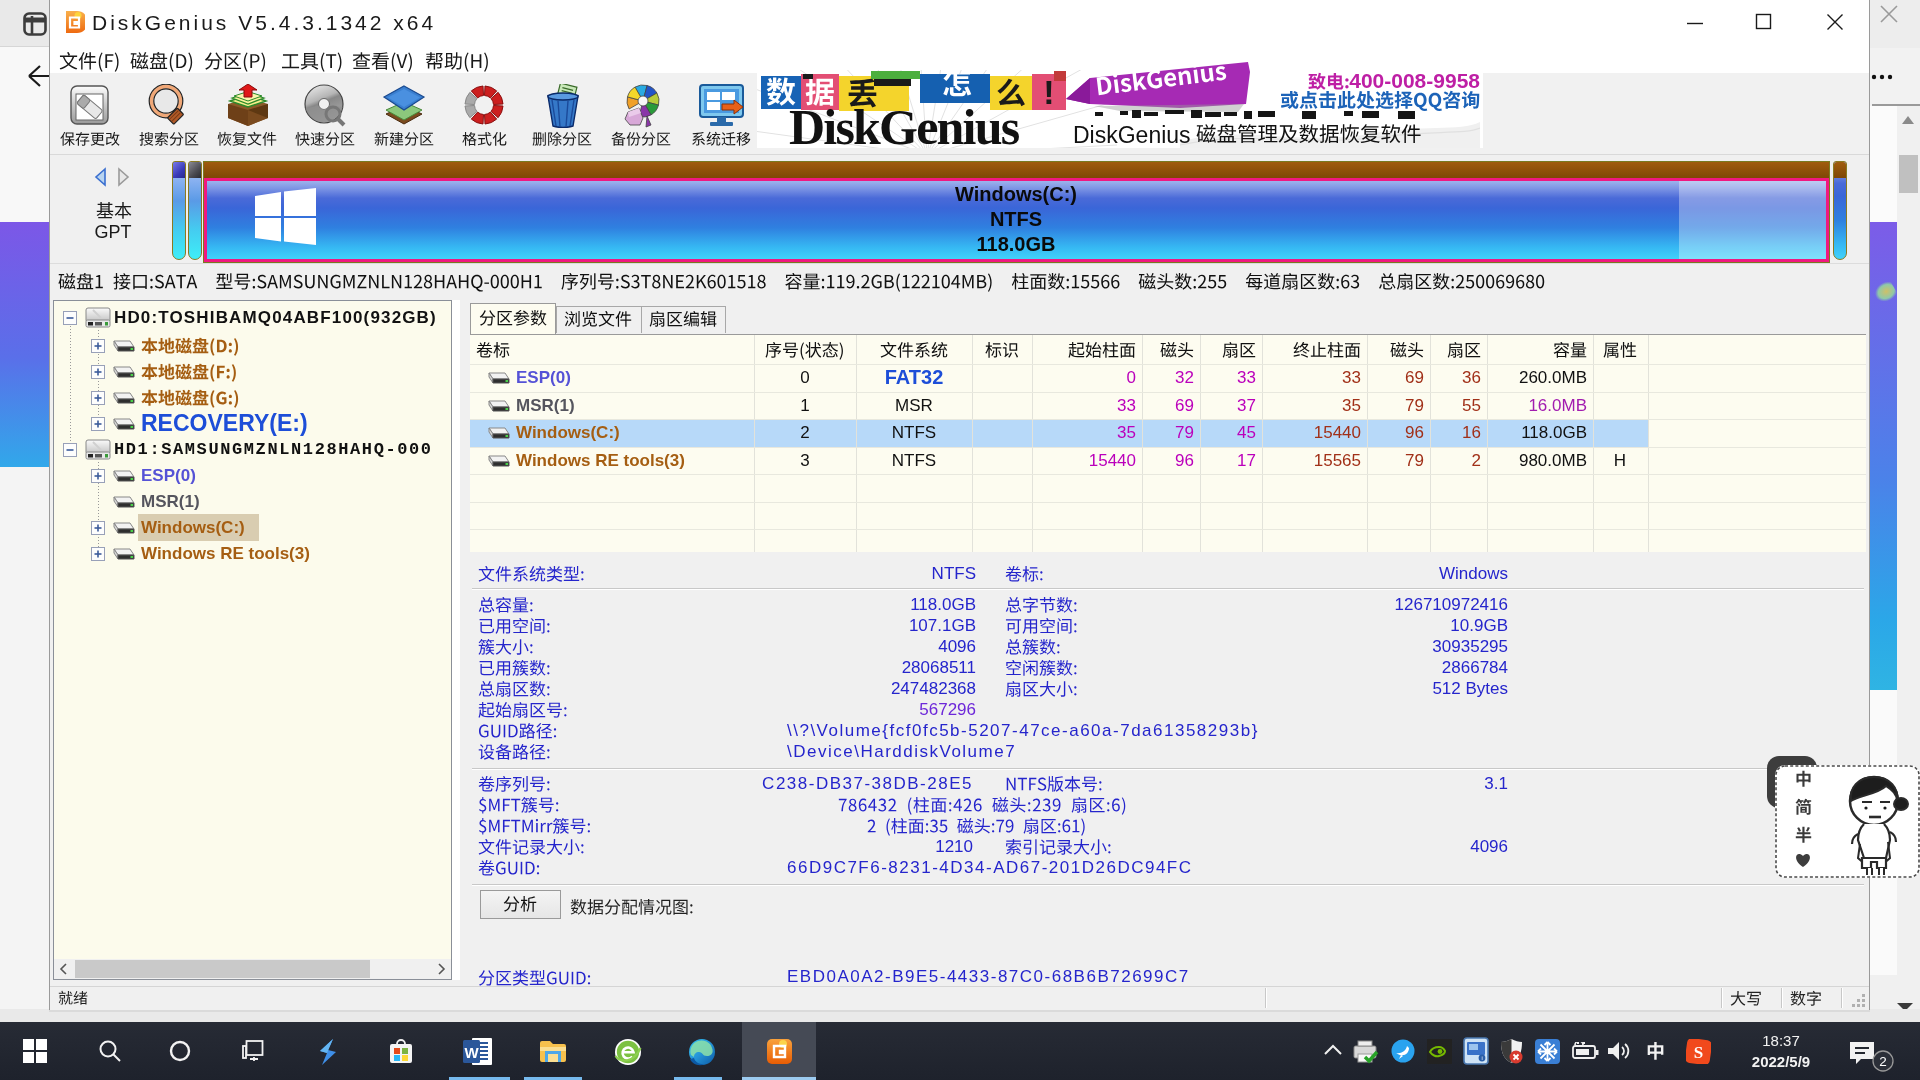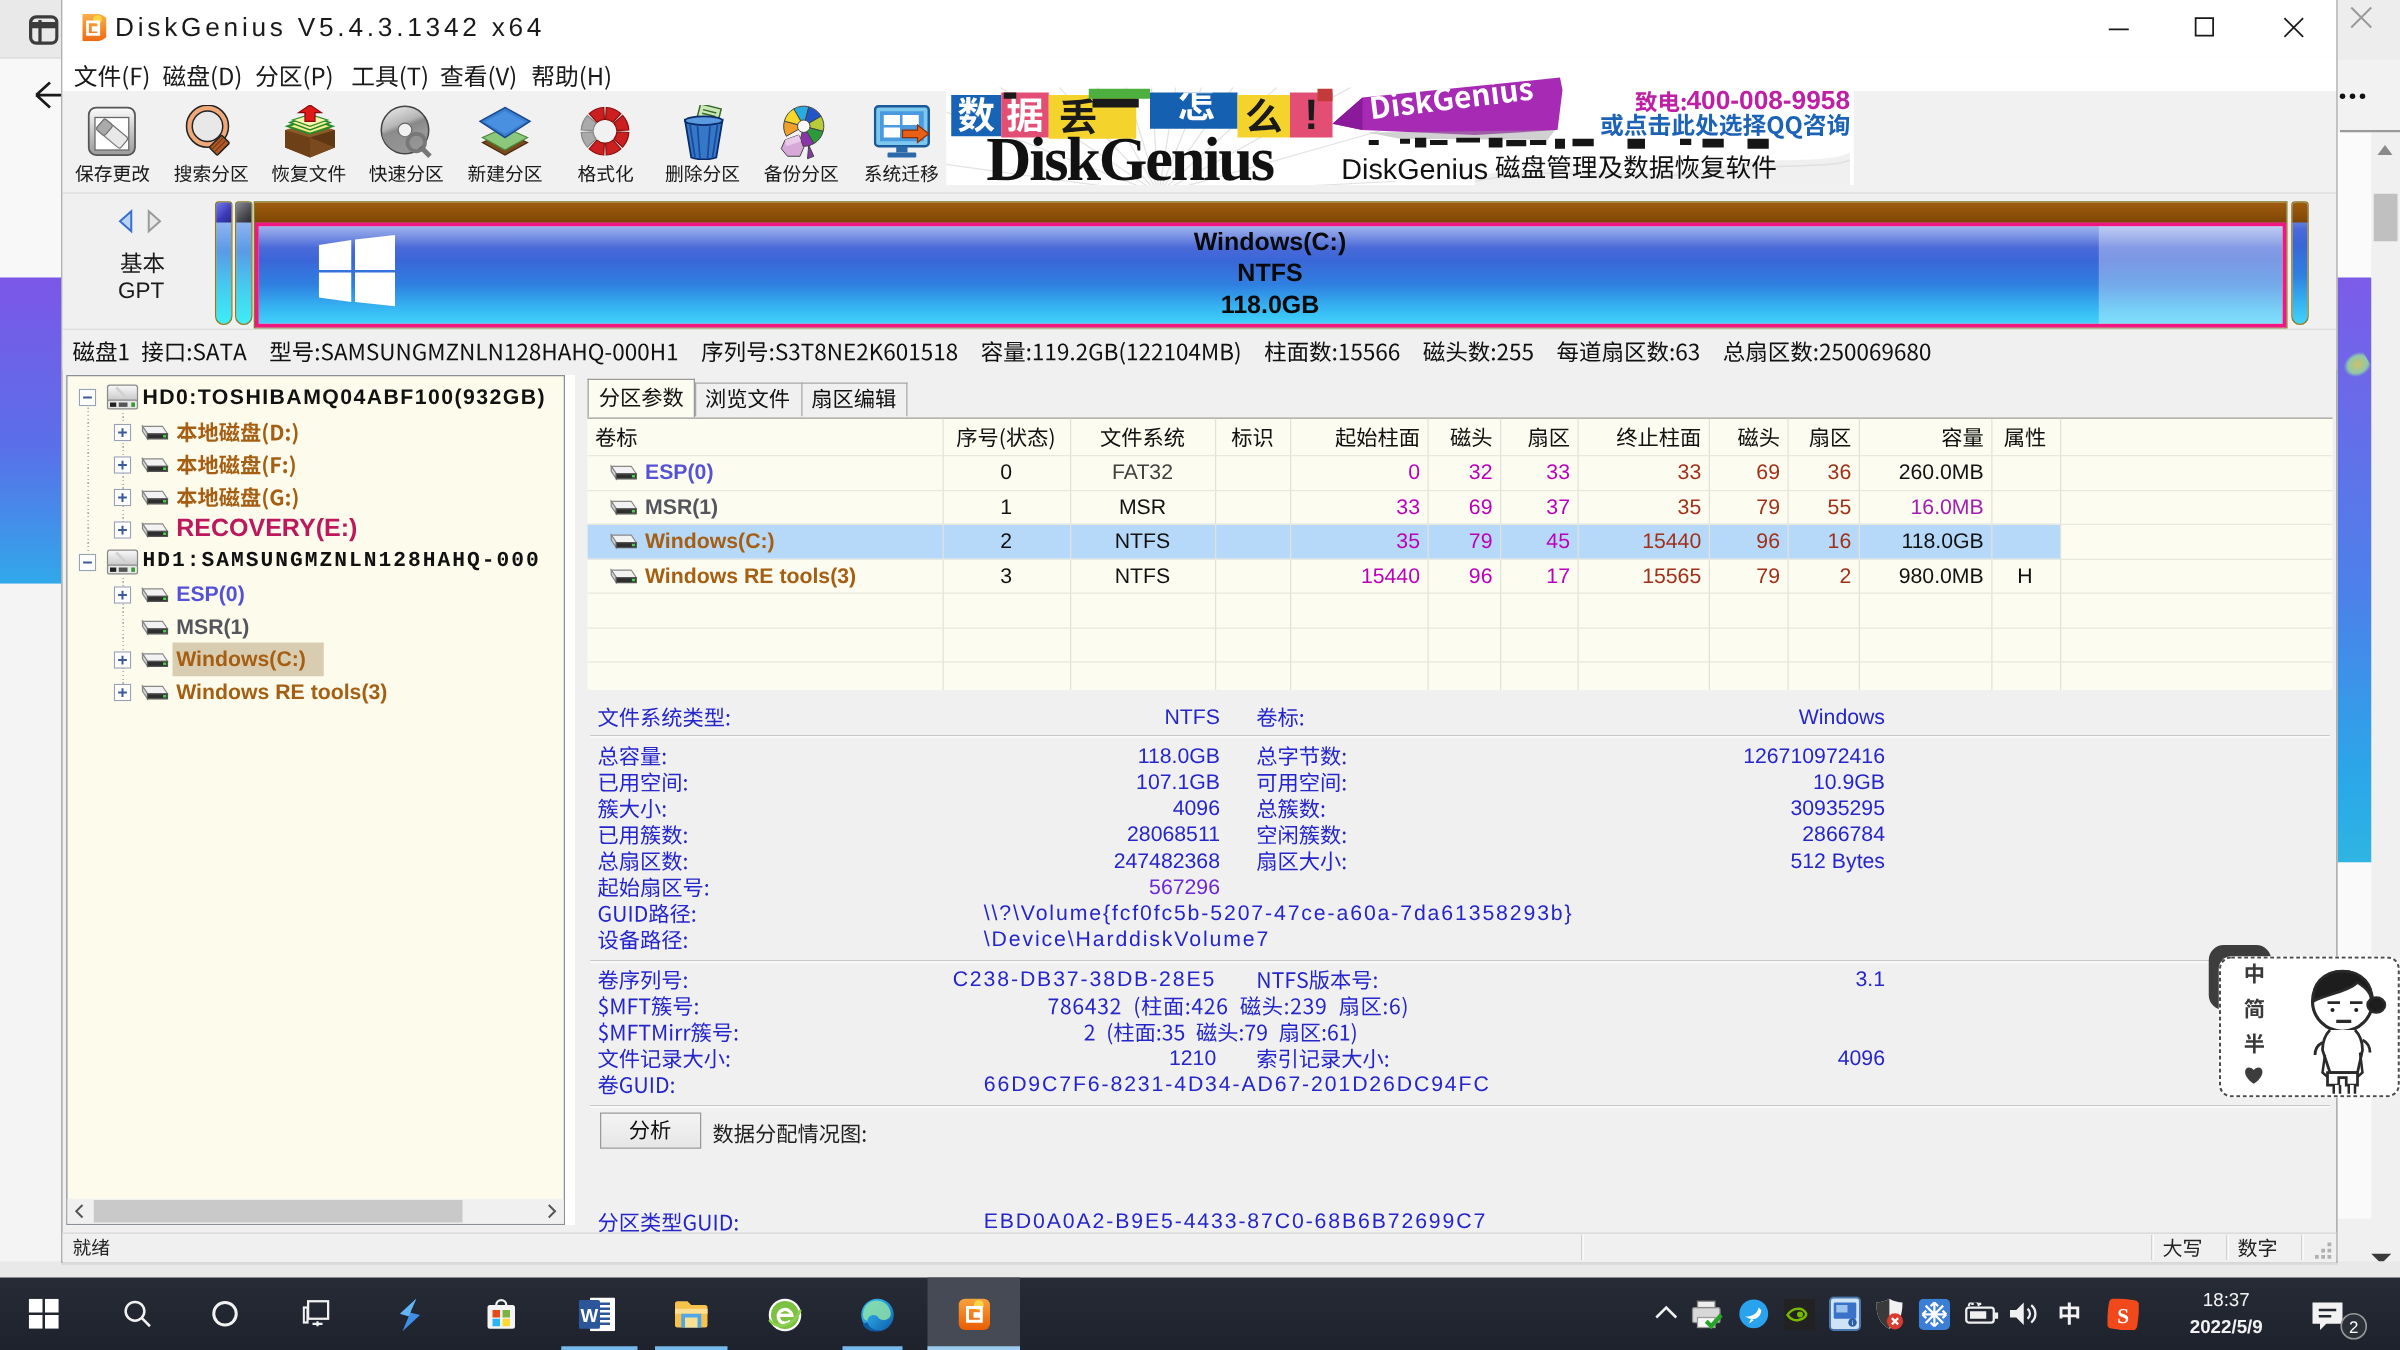--- a/index.html
+++ b/index.html
@@ -869,21 +869,21 @@
     <rect x="0.5" y="0.5" width="13" height="13" fill="#fdfdfd" stroke="#98a0b8" stroke-width="1"></rect>
     <path d="M3.5 7 h7" stroke="#3a5a9a" stroke-width="1.6"></path>
     <path d="M7 3.5 v7" stroke="#3a5a9a" stroke-width="1.6"></path>
   </svg>
 <svg style="position:absolute;left:109.0px;top:416.0px;" width="26" height="17" viewBox="0 0 26 17">
     <path d="M5 3 L21 3 L25 9 L9 9 Z" fill="#f2f2f2" stroke="#888" stroke-width="1"></path>
     <path d="M5 3 L9 9 L9 13 L5 7 Z" fill="#d8d8d8" stroke="#888" stroke-width="1"></path>
     <path d="M9 9 L25 9 L25 13 L9 13 Z" fill="#2e2e2e" stroke="#555" stroke-width="1"></path>
     <rect x="21.5" y="10" width="2.5" height="2" fill="#4ad04a"></rect>
   </svg>
-<div style="position:absolute;left:141.0px;top:413.4px;font-family:'Liberation Sans',sans-serif;font-size:20px;font-weight:700;color:#be185d;line-height:21.2px;white-space:nowrap;">RECOVERY(E:)</div>
+<div style="position:absolute;left:141.0px;top:413.4px;font-family:'Liberation Sans',sans-serif;font-size:23px;font-weight:700;color:#1d4ed8;line-height:21.2px;white-space:nowrap;">RECOVERY(E:)</div>
 <svg style="position:absolute;left:63.0px;top:443.0px;" width="14" height="14" viewBox="0 0 14 14">
     <rect x="0.5" y="0.5" width="13" height="13" fill="#fdfdfd" stroke="#98a0b8" stroke-width="1"></rect>
     <path d="M3.5 7 h7" stroke="#3a5a9a" stroke-width="1.6"></path>
   </svg>
 <svg style="position:absolute;left:85.0px;top:439.0px;" width="26" height="21" viewBox="0 0 26 21">
     <defs>
       <linearGradient id="di85" x1="0" y1="0" x2="0" y2="1">
         <stop offset="0" stop-color="#fafafa"></stop>
         <stop offset="1" stop-color="#c2c2c2"></stop>
       </linearGradient>
@@ -1109,21 +1109,21 @@
     </svg>
   </div>
 <svg style="position:absolute;left:484.0px;top:370.0px;" width="26" height="17" viewBox="0 0 26 17">
     <path d="M5 3 L21 3 L25 9 L9 9 Z" fill="#f2f2f2" stroke="#888" stroke-width="1"></path>
     <path d="M5 3 L9 9 L9 13 L5 7 Z" fill="#d8d8d8" stroke="#888" stroke-width="1"></path>
     <path d="M9 9 L25 9 L25 13 L9 13 Z" fill="#2e2e2e" stroke="#555" stroke-width="1"></path>
     <rect x="21.5" y="10" width="2.5" height="2" fill="#4ad04a"></rect>
   </svg>
 <div style="position:absolute;left:516.0px;top:367.4px;font-family:'Liberation Sans',sans-serif;font-size:17px;font-weight:700;color:#5552d6;line-height:21.2px;white-space:nowrap;">ESP(0)</div>
 <div style="position:absolute;left:805.0px;transform:translateX(-50%);top:367.4px;font-family:'Liberation Sans',sans-serif;font-size:17px;font-weight:400;color:#111;line-height:21.2px;white-space:nowrap;">0</div>
-<div style="position:absolute;left:914.0px;transform:translateX(-50%);top:367.4px;font-family:'Liberation Sans',sans-serif;font-size:17px;font-weight:400;color:#404040;line-height:21.2px;white-space:nowrap;">FAT32</div>
+<div style="position:absolute;left:914.0px;transform:translateX(-50%);top:367.4px;font-family:'Liberation Sans',sans-serif;font-size:20px;font-weight:700;color:#1d4ed8;line-height:21.2px;white-space:nowrap;">FAT32</div>
 <div style="position:absolute;right:784.0px;text-align:right;top:367.4px;font-family:'Liberation Sans',sans-serif;font-size:17px;font-weight:400;color:#bb00bb;line-height:21.2px;white-space:nowrap;">0</div>
 <div style="position:absolute;right:726.0px;text-align:right;top:367.4px;font-family:'Liberation Sans',sans-serif;font-size:17px;font-weight:400;color:#bb00bb;line-height:21.2px;white-space:nowrap;">32</div>
 <div style="position:absolute;right:664.0px;text-align:right;top:367.4px;font-family:'Liberation Sans',sans-serif;font-size:17px;font-weight:400;color:#bb00bb;line-height:21.2px;white-space:nowrap;">33</div>
 <div style="position:absolute;right:559.0px;text-align:right;top:367.4px;font-family:'Liberation Sans',sans-serif;font-size:17px;font-weight:400;color:#a13018;line-height:21.2px;white-space:nowrap;">33</div>
 <div style="position:absolute;right:496.0px;text-align:right;top:367.4px;font-family:'Liberation Sans',sans-serif;font-size:17px;font-weight:400;color:#a13018;line-height:21.2px;white-space:nowrap;">69</div>
 <div style="position:absolute;right:439.0px;text-align:right;top:367.4px;font-family:'Liberation Sans',sans-serif;font-size:17px;font-weight:400;color:#a13018;line-height:21.2px;white-space:nowrap;">36</div>
 <div style="position:absolute;right:333.0px;text-align:right;top:367.4px;font-family:'Liberation Sans',sans-serif;font-size:17px;font-weight:400;color:#111;line-height:21.2px;white-space:nowrap;">260.0MB</div>
 <svg style="position:absolute;left:484.0px;top:397.5px;" width="26" height="17" viewBox="0 0 26 17">
     <path d="M5 3 L21 3 L25 9 L9 9 Z" fill="#f2f2f2" stroke="#888" stroke-width="1"></path>
     <path d="M5 3 L9 9 L9 13 L5 7 Z" fill="#d8d8d8" stroke="#888" stroke-width="1"></path>

